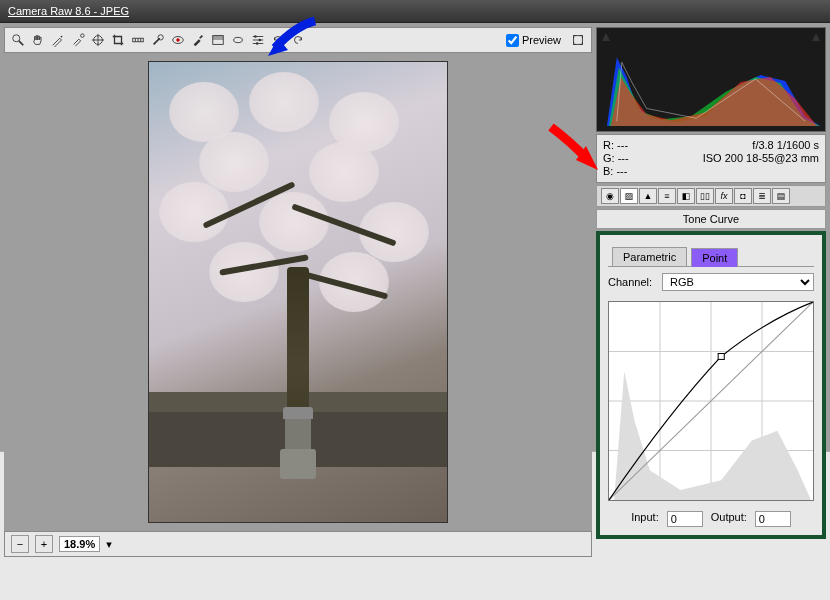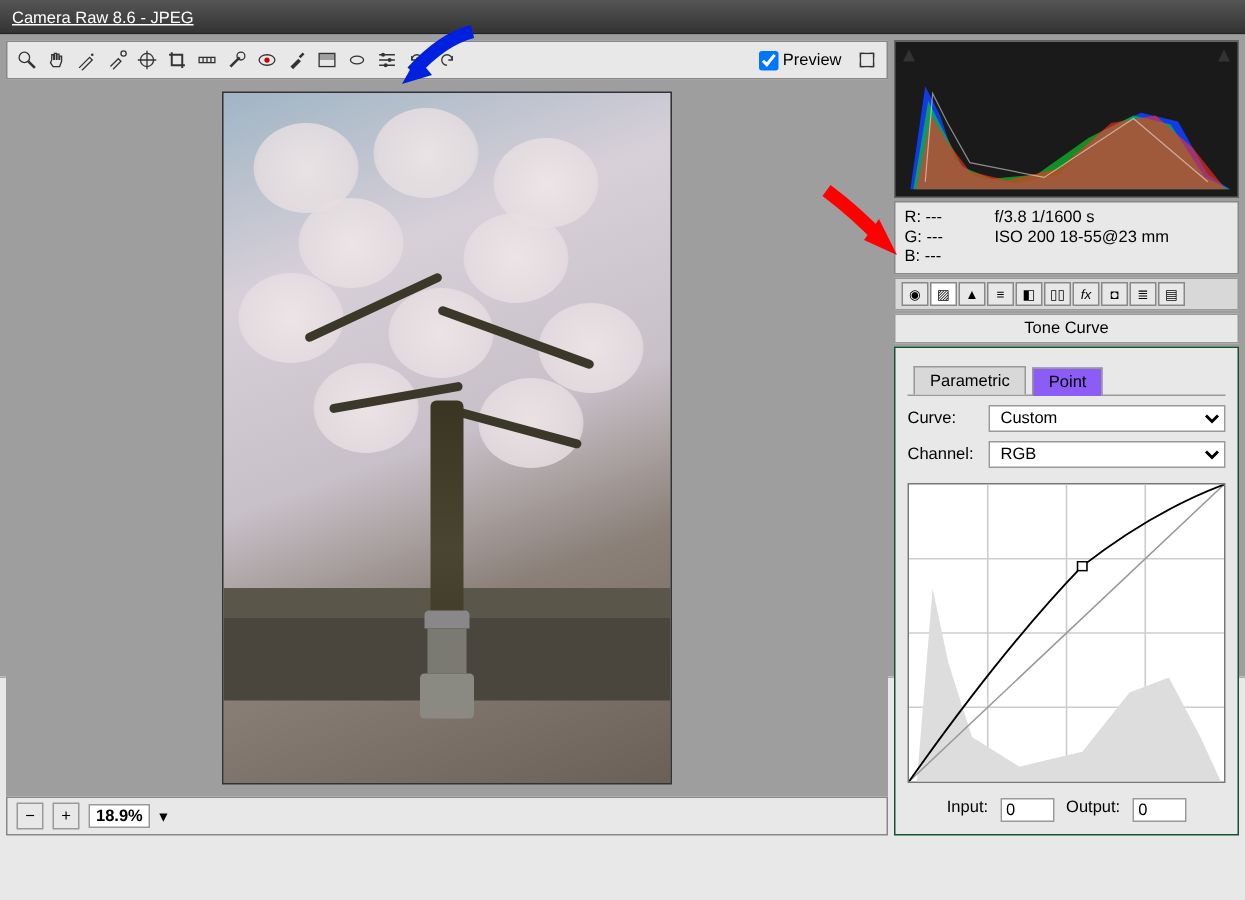--- a/index.html
+++ b/index.html
@@ -25,29 +25,29 @@
   .lantern .mid { width:26px; height:30px; background:#7a7a72; margin:0 auto; }
   .lantern .base { width:36px; height:30px; background:#8a8a82; border-radius:3px; }
   .bottom-bar { background:#e8e8e8; border:1px solid #888; padding:3px 6px; display:flex; align-items:center; gap:6px; }
   .zoom-box { border:1px solid #999; padding:1px 4px; background:#fff;font-weight:bold; }
   .filename { flex:1; text-align:center; color:#333; }
   .footer { background:#e8e8e8; padding:6px 10px; display:flex; align-items:center; gap:20px; border-top:1px solid #aaa; }
   .histogram { height:105px; background:#1a1a1a; border:1px solid #666; position:relative; }
   .info-box { background:#e8e8e8; border:1px solid #888; padding:4px 6px; font-size:10px; display:flex; }
   .info-rgb { flex:0 0 60px; }
   .info-rgb div { line-height:13px; }
-  .info-meta { flex:1; text-align:left; }
+  .info-meta { flex:1; text-align:right; }
   .info-meta div { line-height:13px; }
   .panel-tabs { background:#d8d8d8; border:1px solid #999; display:flex; padding:2px 4px; gap:1px; }
   .panel-tabs .ptab { width:18px; height:16px; background:#e8e8e8; border:1px solid #888; display:flex; align-items:center; justify-content:center; cursor:pointer; font-size:9px; }
   .panel-title { background:#e8e8e8; text-align:center; padding:3px; border:1px solid #999; font-size:11px; }
   .subtabs { display:flex; border-bottom:1px solid #999; background:#e8e8e8; padding-top:4px; }
   .subtab { padding:3px 10px; border:1px solid #999; border-bottom:none; background:#d8d8d8; margin-left:4px; cursor:pointer; }
   .subtab.active { background:#8b5cf6; position:relative; top:1px; }
-  .panel-body { background:#e8e8e8; border:1px solid #14532d; flex:1; padding:8px; display:flex; flex-direction:column; gap:6px; }
+  .panel-body { background:#e8e8e8; border:4px solid #14532d; flex:1; padding:8px; display:flex; flex-direction:column; gap:6px; }
   .row { display:flex; align-items:center; gap:6px; }
   .row label { width:48px; }
   .row select, .row input[type=text] { flex:1; border:1px solid #999; padding:1px 3px; background:#fff; }
   .curve-box { border:1px solid #777; background:#fff; height:200px; position:relative; margin-top:4px; }
   .curve-grid line { stroke:#ccc; stroke-width:1; }
   .curve-path { stroke:#000; stroke-width:1.2; fill:none; }
   .diag { stroke:#999; stroke-width:1; }
   .hist-bg { fill:#ddd; }
   .io-row { display:flex; justify-content:center; gap:8px; padding:4px 0 0 0; }
   .io-row input { width:36px; border:1px solid #999; padding:1px 3px; }
@@ -260,24 +260,20 @@
     </div>
     <div class="panel-title">Tone Curve</div>
 
     <div class="panel-body">
       <div class="subtabs">
         <div class="subtab">Parametric</div>
         <div class="subtab active">Point</div>
       </div>
 
       <div class="row">
-        <label>Curve:</label>
-        <select><option>Custom</option></select>
-      </div>
-      <div class="row">
         <label>Channel:</label>
         <select><option>RGB</option></select>
       </div>
 
       <div class="curve-box">
         <svg width="100%" height="100%" viewBox="0 0 200 200" preserveAspectRatio="none">
           <g class="curve-grid">
             <line x1="50" y1="0" x2="50" y2="200"></line>
               <line x1="100" y1="0" x2="100" y2="200"></line>
               <line x1="150" y1="0" x2="150" y2="200"></line>

